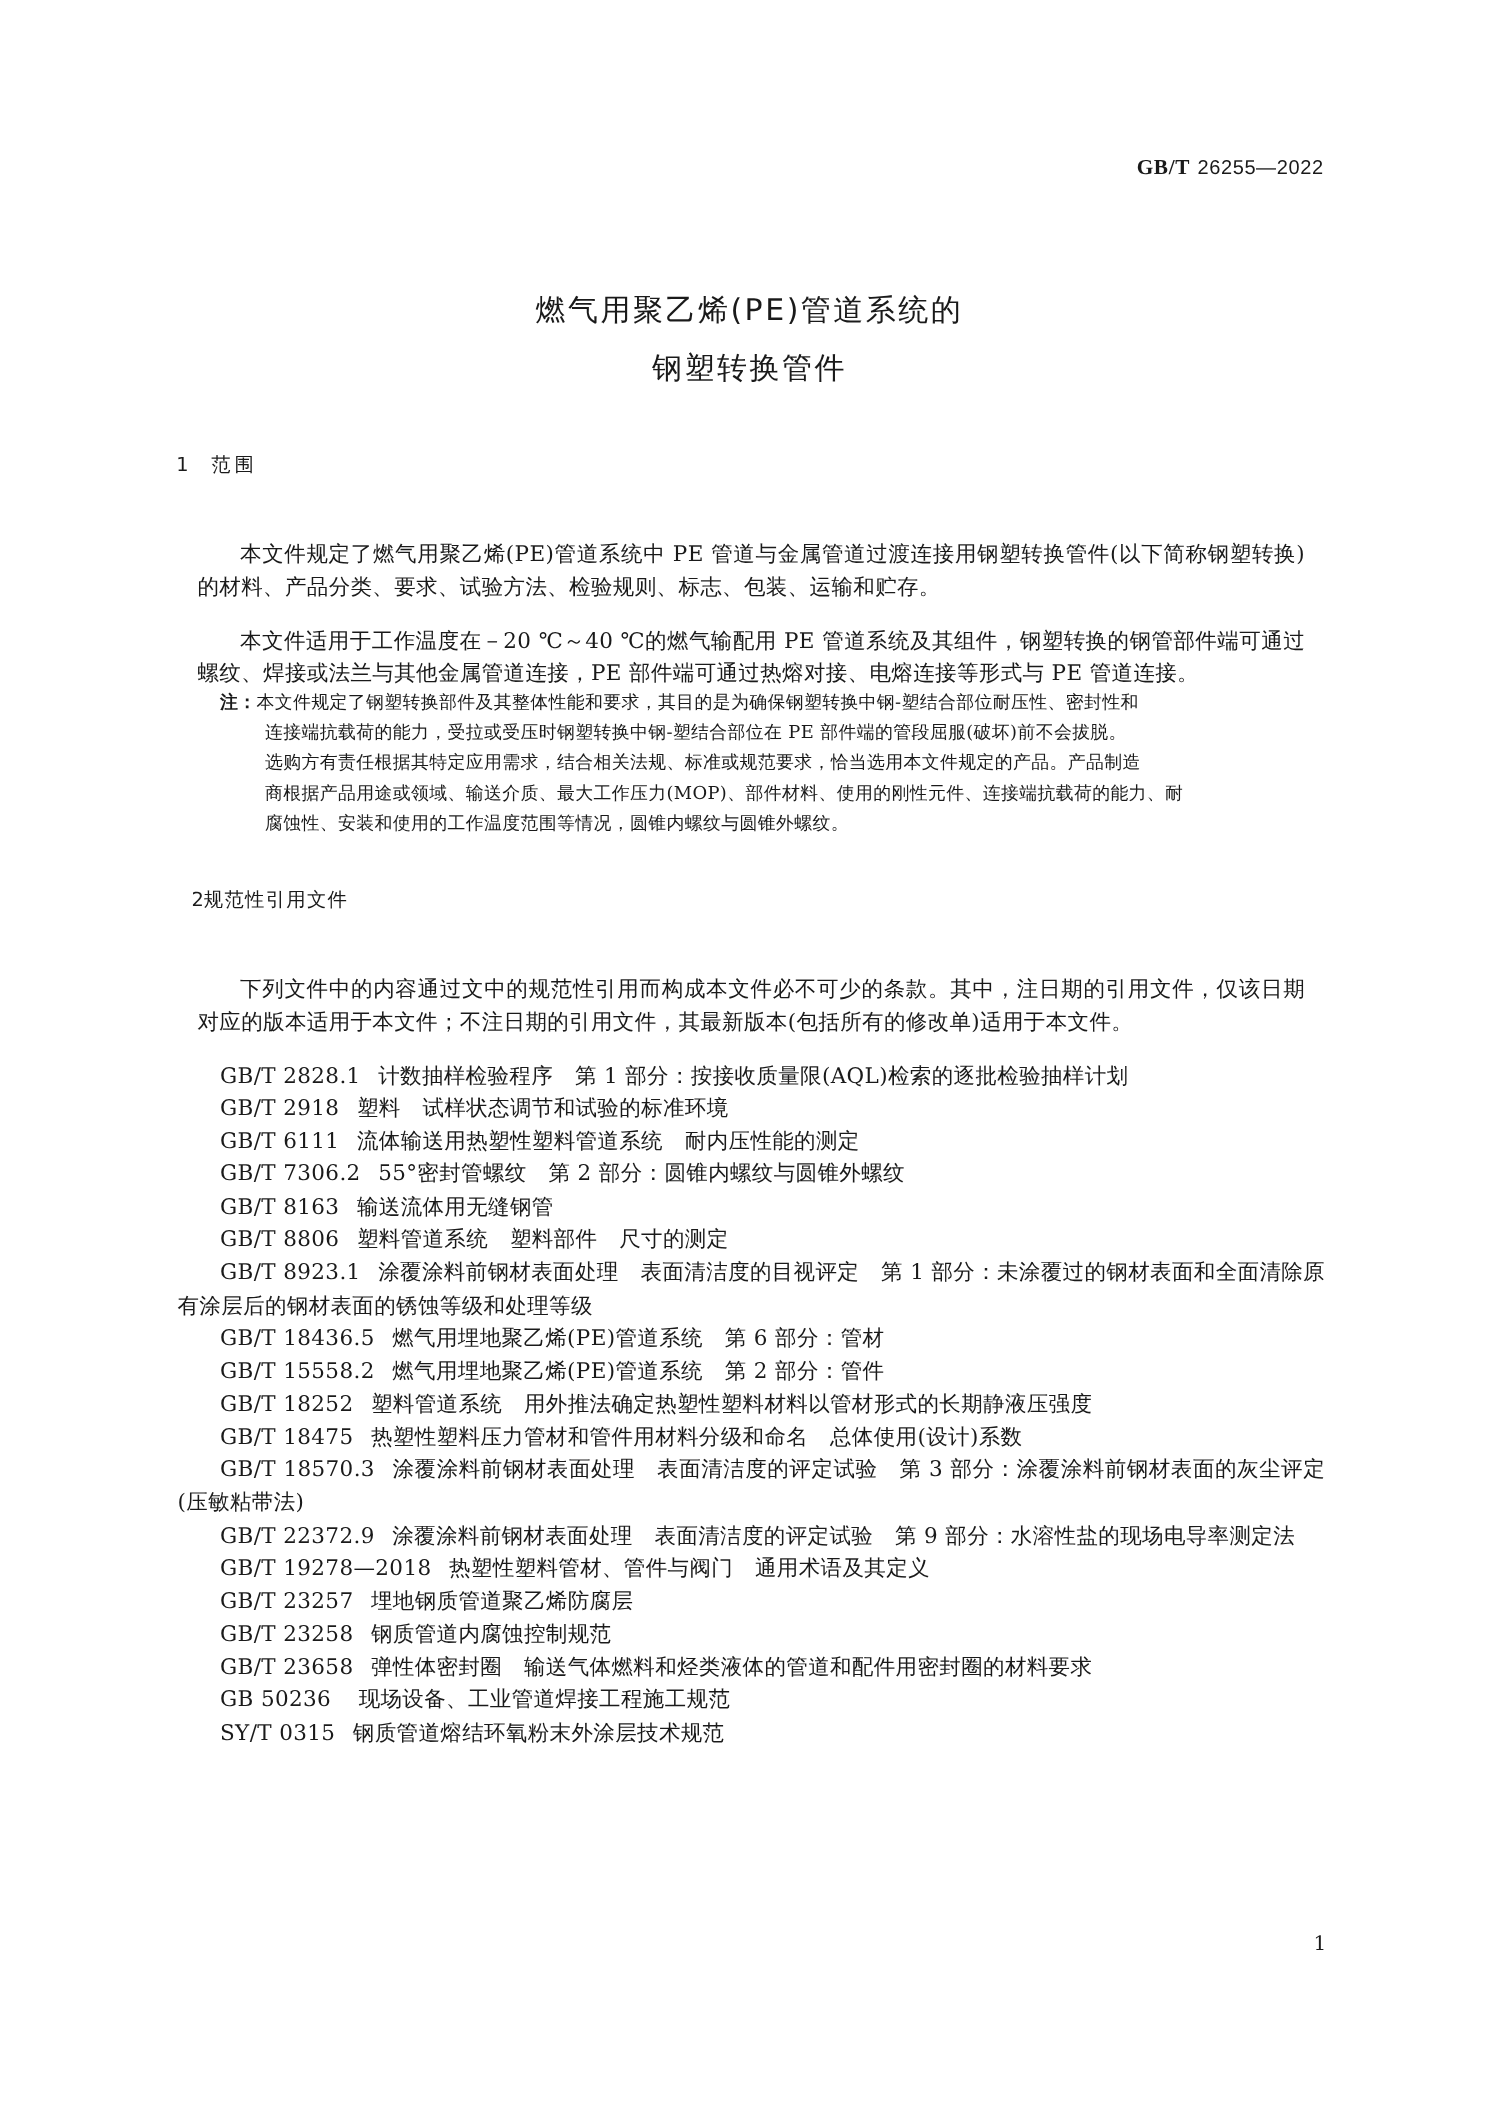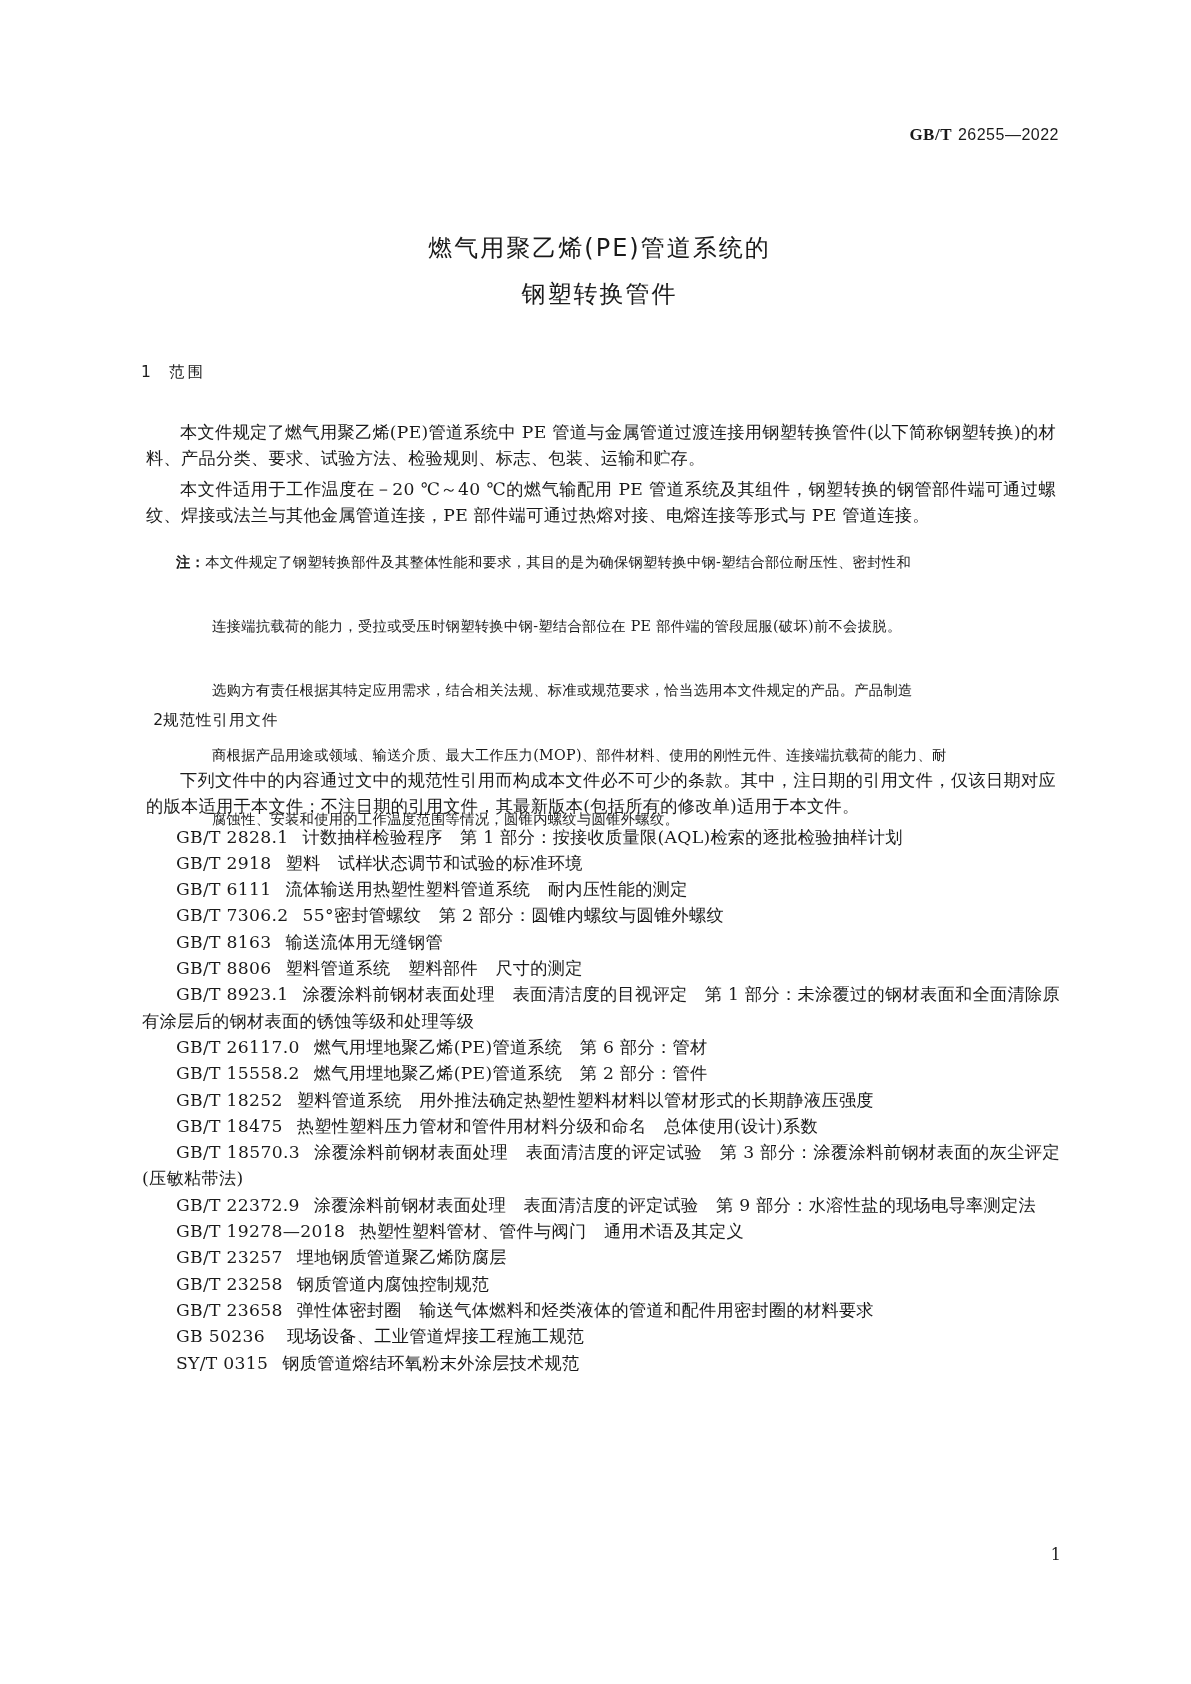--- a/index.html
+++ b/index.html
@@ -11,26 +11,26 @@
   .std-code span.num { font-family: "Liberation Sans", sans-serif; font-size: 16px; }
   .title { position: absolute; left: 0; width: 1191px; text-align: center; font-family: "DejaVu Sans", sans-serif;
            font-size: 24px; letter-spacing: 2px; }
   .title.l1 { top: 232px; }
   .title.l2 { top: 278px; }
   .sec-head { position: absolute; left: 137px; font-family: "DejaVu Sans", sans-serif; font-size: 15.5px; }
   .sec-head .n { display: inline-block; width: 28px; }
   .sec-head .n2 { display: inline-block; width: 22px; }
   .body { position: absolute; left: 138px; width: 918px; font-size: 17.2px; line-height: 26.3px;
           text-align: justify; letter-spacing: 0.3px; }
-  .para { margin: 4px; text-indent: 34px; }
+  .para { margin: 16px; text-indent: 34px; }
   .note { position: absolute; left: 172px; width: 884px; font-size: 14.3px; line-height: 24.2px; letter-spacing: 0.3px;
           text-align: justify; }
   .note .lbl { font-weight: bold; margin-left: 0px; }
   .note p { margin: 0; }
-  .note .cont { padding-left: 36px; margin-top: 40px; }
+  .note .cont { padding-left: 36px; }
   .ref { margin: 0; text-indent: 34px; }
   .ref .gap { display: inline-block; width: 14px; }
   .page-num { position: absolute; right: 134px; top: 1545px; font-size: 16px; }
 </style>
 </head>
 <body>
 
 <div class="page">
 
   <div class="std-code">
@@ -65,21 +65,21 @@
   <div class="body" style="top:763px;">
     <p class="para">下列文件中的内容通过文中的规范性引用而构成本文件必不可少的条款。其中，注日期的引用文件，仅该日期对应的版本适用于本文件；不注日期的引用文件，其最新版本(包括所有的修改单)适用于本文件。</p>
     <div>
       <p class="ref"><span>GB/T 2828.1</span><span class="gap"></span><span>计数抽样检验程序　第 1 部分：按接收质量限(AQL)检索的逐批检验抽样计划</span></p>
       <p class="ref"><span>GB/T 2918</span><span class="gap"></span><span>塑料　试样状态调节和试验的标准环境</span></p>
       <p class="ref"><span>GB/T 6111</span><span class="gap"></span><span>流体输送用热塑性塑料管道系统　耐内压性能的测定</span></p>
       <p class="ref"><span>GB/T 7306.2</span><span class="gap"></span><span>55°密封管螺纹　第 2 部分：圆锥内螺纹与圆锥外螺纹</span></p>
       <p class="ref"><span>GB/T 8163</span><span class="gap"></span><span>输送流体用无缝钢管</span></p>
       <p class="ref"><span>GB/T 8806</span><span class="gap"></span><span>塑料管道系统　塑料部件　尺寸的测定</span></p>
       <p class="ref"><span>GB/T 8923.1</span><span class="gap"></span><span>涂覆涂料前钢材表面处理　表面清洁度的目视评定　第 1 部分：未涂覆过的钢材表面和全面清除原有涂层后的钢材表面的锈蚀等级和处理等级</span></p>
-      <p class="ref"><span>GB/T 26117.0</span><span class="gap"></span><span>燃气用埋地聚乙烯(PE)管道系统　第 6 部分：管材</span></p>
+      <p class="ref"><span>GB/T 18436.5</span><span class="gap"></span><span>燃气用埋地聚乙烯(PE)管道系统　第 6 部分：管材</span></p>
       <p class="ref"><span>GB/T 15558.2</span><span class="gap"></span><span>燃气用埋地聚乙烯(PE)管道系统　第 2 部分：管件</span></p>
       <p class="ref"><span>GB/T 18252</span><span class="gap"></span><span>塑料管道系统　用外推法确定热塑性塑料材料以管材形式的长期静液压强度</span></p>
       <p class="ref"><span>GB/T 18475</span><span class="gap"></span><span>热塑性塑料压力管材和管件用材料分级和命名　总体使用(设计)系数</span></p>
       <p class="ref"><span>GB/T 18570.3</span><span class="gap"></span><span>涂覆涂料前钢材表面处理　表面清洁度的评定试验　第 3 部分：涂覆涂料前钢材表面的灰尘评定(压敏粘带法)</span></p>
       <p class="ref"><span>GB/T 22372.9</span><span class="gap"></span><span>涂覆涂料前钢材表面处理　表面清洁度的评定试验　第 9 部分：水溶性盐的现场电导率测定法</span></p>
       <p class="ref"><span>GB/T 19278—2018</span><span class="gap"></span><span>热塑性塑料管材、管件与阀门　通用术语及其定义</span></p>
       <p class="ref"><span>GB/T 23257</span><span class="gap"></span><span>埋地钢质管道聚乙烯防腐层</span></p>
       <p class="ref"><span>GB/T 23258</span><span class="gap"></span><span>钢质管道内腐蚀控制规范</span></p>
       <p class="ref"><span>GB/T 23658</span><span class="gap"></span><span>弹性体密封圈　输送气体燃料和烃类液体的管道和配件用密封圈的材料要求</span></p>
       <p class="ref"><span>GB 50236</span><span class="gap" style="width:22px;"></span><span>现场设备、工业管道焊接工程施工规范</span></p>

